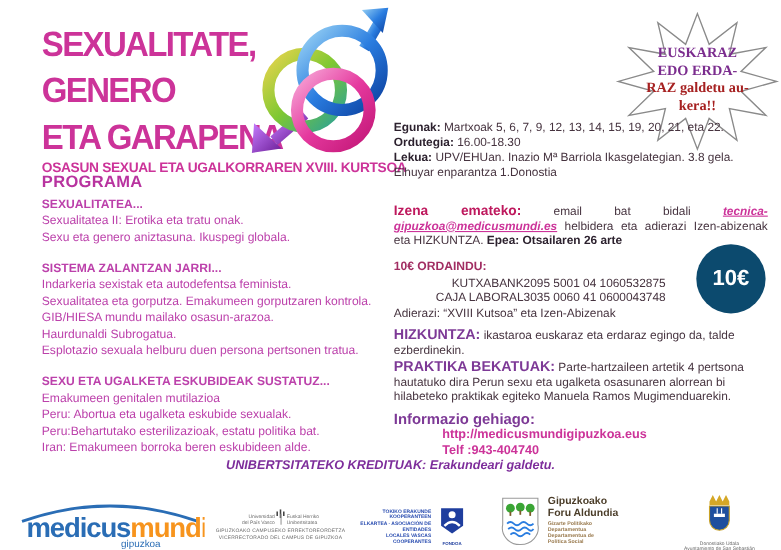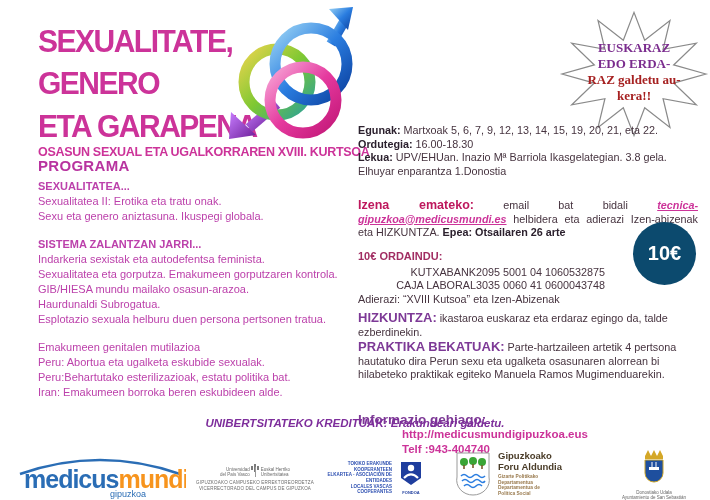--- a/index.html
+++ b/index.html
@@ -26,31 +26,31 @@
   .st-red { color:#a62121; }
 
   
   .program { position:absolute; left:38px; top:157px; width:332px; color:#bc41ab; }
   .program-heading { font-size:15px; font-weight:800; letter-spacing:0.3px; margin-bottom:5px; color:#b8339f; }
   .section { margin-bottom:13px; }
   .section-header { font-size:11px; font-weight:800; line-height:15px; }
   .section-item { font-size:11px; line-height:15px; font-weight:500; }
 
   
-  .right-col { position:absolute; left:358px; top:14px; width:340px; height:384px; }
+  .right-col { position:absolute; left:358px; top:0; width:340px; height:384px; }
   .blk { position:absolute; left:0; width:100%; color:#46333f; font-size:10.8px; line-height:13.5px; }
   .b-dark { font-weight:800; color:#2c212e; }
   .izena-label { font-size:12.5px; font-weight:800; color:#be185d; }
   .just { text-align:justify; }
   .email-link { color:#cc3399; font-weight:800; font-style:italic; text-decoration:underline; cursor:pointer; }
   .ordaindu-header { color:#a12d62; font-weight:800; font-size:11px; margin-bottom:2px; }
   .bank-row { display:flex; }
   .bank-name { width:118px;text-align:right; }
   .big-label { font-size:13px; font-weight:800; color:#7d3996; }
-  .info-label { font-size:13.5px; font-weight:800; color:#7d3996;margin-top:25px; }
+  .info-label { font-size:13.5px; font-weight:800; color:#7d3996; }
   .info-lines { margin-left:44px; color:#cc3399; font-weight:800; font-size:11.5px; line-height:15px; }
   .price-circle { position:absolute; left:633px; top:222px; width:63px; height:63px; border-radius:50%;
      background:#0c4a6e; color:#ffffff; font-weight:800; font-size:20px;
      display:flex; align-items:center; justify-content:center; }
 
   
   .credits { position:absolute; left:0; top:417px; width:710px; text-align:center;
      color:#7d2d9b; font-weight:800; font-style:italic; font-size:11.5px; }
 
   
@@ -157,20 +157,21 @@
     <div class="section">
       <div class="section-header">SISTEMA ZALANTZAN JARRI...</div>
       <div class="section-item">Indarkeria sexistak eta autodefentsa feminista.</div>
       <div class="section-item">Sexualitatea eta gorputza. Emakumeen gorputzaren kontrola.</div>
       <div class="section-item">GIB/HIESA mundu mailako osasun-arazoa.</div>
       <div class="section-item">Haurdunaldi Subrogatua.</div>
       <div class="section-item">Esplotazio sexuala helburu duen persona pertsonen tratua.</div>
     </div>
 
     <div class="section">
+      <div class="section-header">SEXU ETA UGALKETA ESKUBIDEAK SUSTATUZ...</div>
       <div class="section-item">Emakumeen genitalen mutilazioa</div>
       <div class="section-item">Peru: Abortua eta ugalketa eskubide sexualak.</div>
       <div class="section-item">Peru:Behartutako esterilizazioak, estatu politika bat.</div>
       <div class="section-item">Iran: Emakumeen borroka beren eskubideen alde.</div>
     </div>
   </div>
 
   <div class="right-col">
 
     <div class="blk" style="top:110px;">

